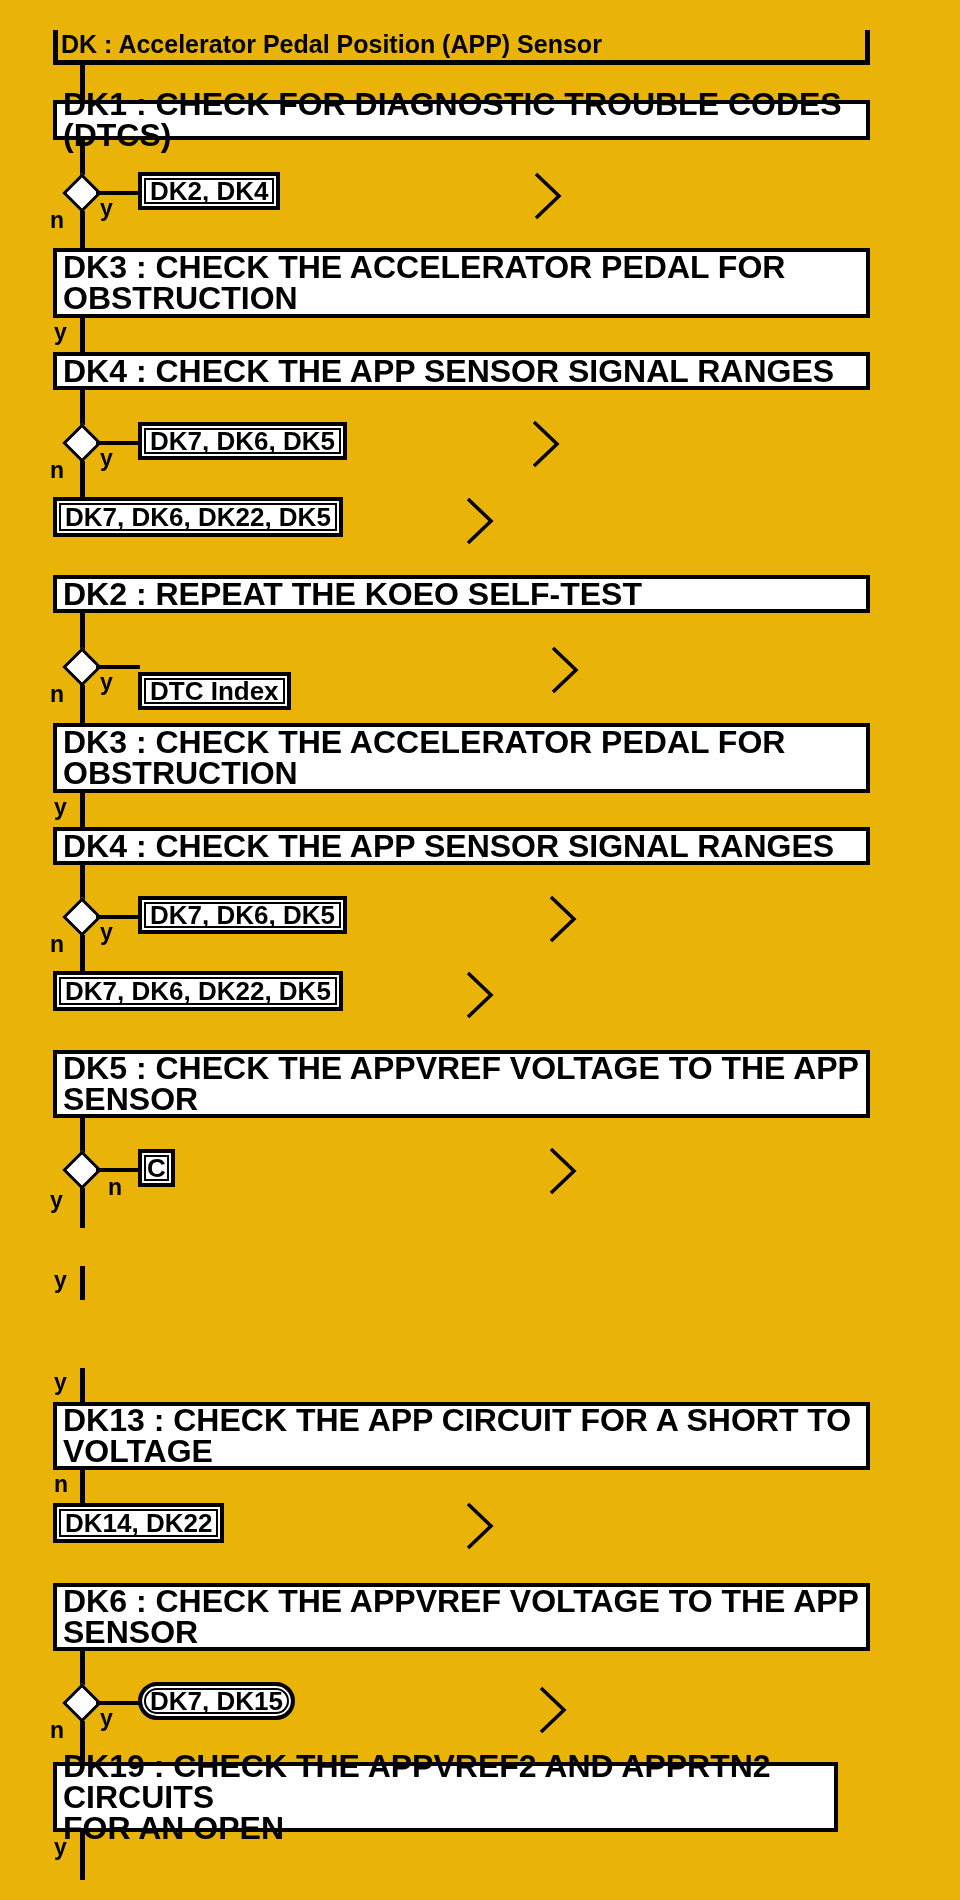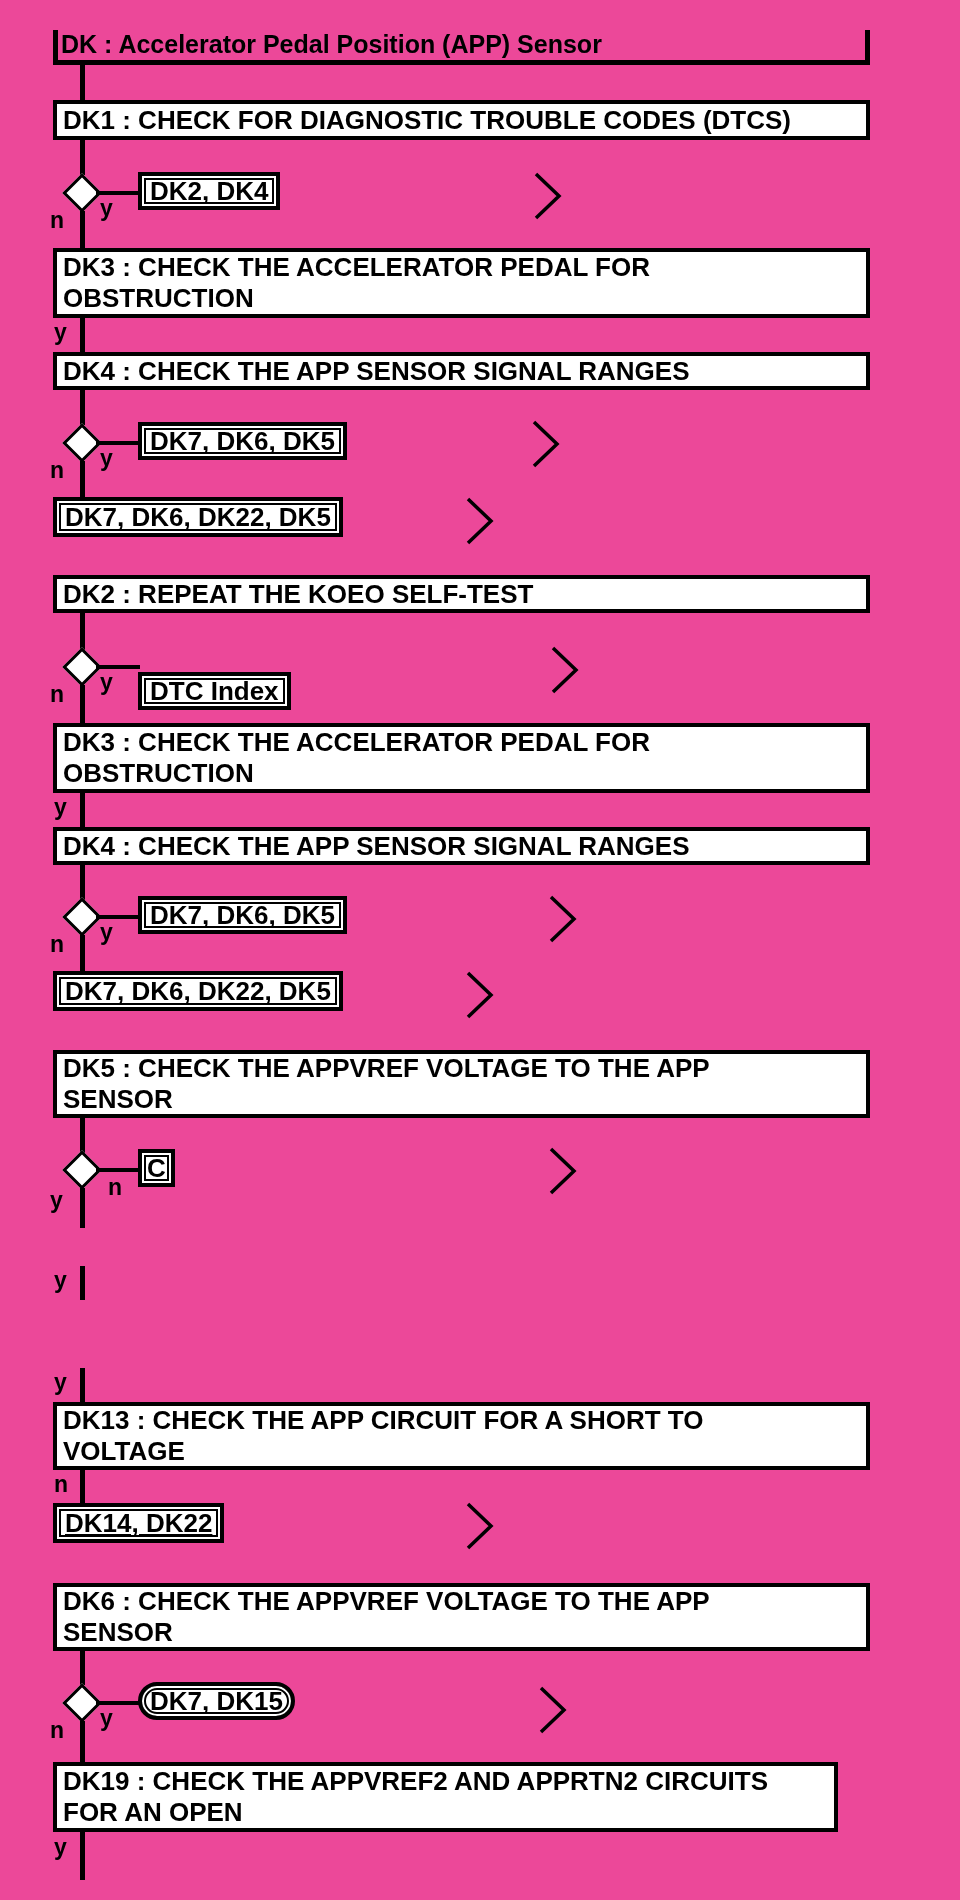--- a/index.html
+++ b/index.html
@@ -1,31 +1,31 @@
 <!DOCTYPE html>
 <html><head>
 <meta charset="utf-8">
 <style>
   html,body{margin:0;padding:0;background:#ffffff;}
   #stage{
-    position:relative;width:960px;height:1900px;background:#ec4899;
+    position:relative;width:960px;height:1900px;background:#eab308;
     font-family:"Liberation Sans","DejaVu Sans",sans-serif;color:#000;
     overflow:hidden;
   }
   .titlebar{
     position:absolute;left:53px;top:30px;width:817px;height:35px;
     border-left:5px solid #000;border-right:5px solid #000;border-bottom:5px solid #000;
     box-sizing:border-box;display:flex;align-items:center;
     font-weight:bold;font-size:25px;padding:0 0 2px 3px;white-space:nowrap;
   }
   .box{
     position:absolute;left:53px;width:817px;background:#fff;
     border:4px solid #000;box-sizing:border-box;
     display:flex;align-items:center;
-    font-weight:bold;font-size:26px;line-height:31px;
+    font-weight:bold;font-size:32px;line-height:31px;
     padding:0 6px;white-space:pre-line;
   }
   .ref{
     position:absolute;background:#fff;
     border:4px solid #000;
     box-shadow:inset 0 0 0 2px #fff, inset 0 0 0 4px #000;
     box-sizing:border-box;display:flex;align-items:center;
     font-weight:bold;font-size:26px;padding:0 8px;white-space:nowrap;
     height:38px;
   }
@@ -138,21 +138,21 @@
   <div class="vline" style="top:1266px;height:34px;"></div>
 
   <div class="blabel" style="left:54px;top:1371px;">y</div>
   <div class="vline" style="top:1368px;height:34px;"></div>
 
   <div class="box" style="top:1402px;height:68px;">DK13 : CHECK THE APP CIRCUIT FOR A SHORT TO
 VOLTAGE</div>
   <div class="blabel" style="left:54px;top:1473px;">n</div>
   <div class="vline" style="top:1470px;height:33px;"></div>
 
-  <div class="ref" style="left:53px;top:1503px;height:40px;text-decoration:underline;">DK14, DK22</div>
+  <div class="ref" style="left:53px;top:1503px;height:40px;">DK14, DK22</div>
   <svg class="chev" style="left:465px;top:1501px;" width="30" height="50">
       <polyline points="3,3 26,25 3,47" fill="none" stroke="#000" stroke-width="3.5"></polyline>
     </svg>
 
   <div class="box" style="top:1583px;height:68px;">DK6 : CHECK THE APPVREF VOLTAGE TO THE APP
 SENSOR</div>
   <div class="vline" style="top:1651px;height:34px;"></div>
 
   <div class="diamond" style="left:68px;top:1689px;"></div>
   <div class="hline" style="left:96px;top:1701px;width:44px;"></div>

